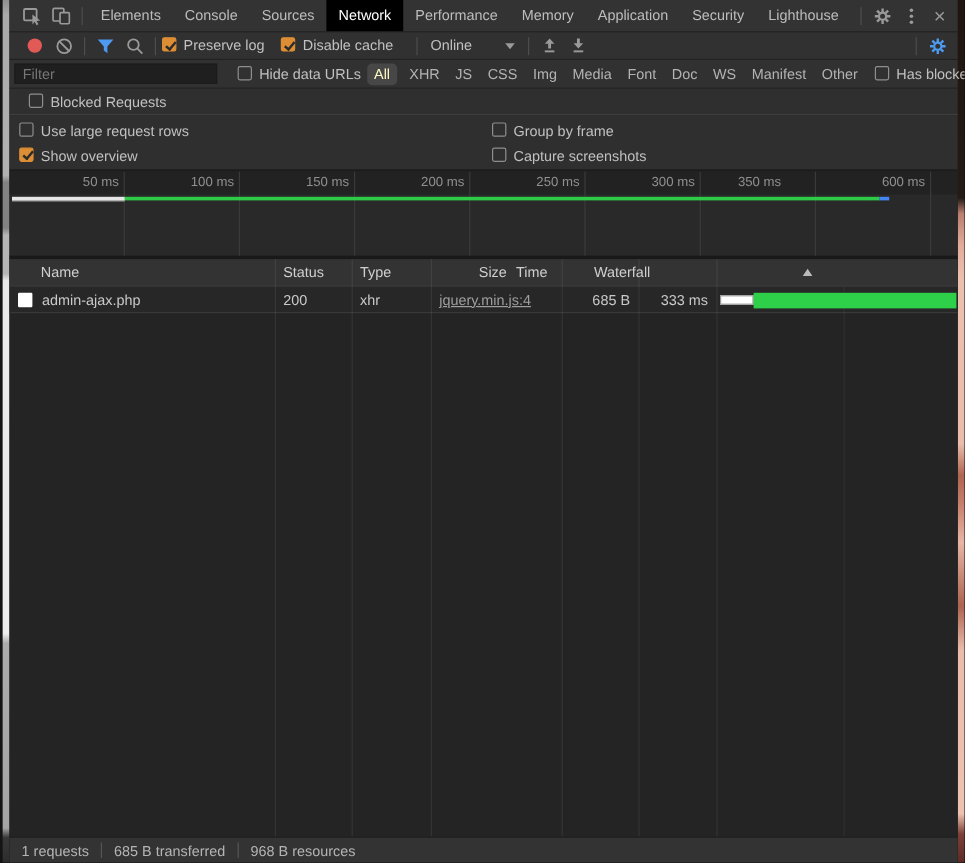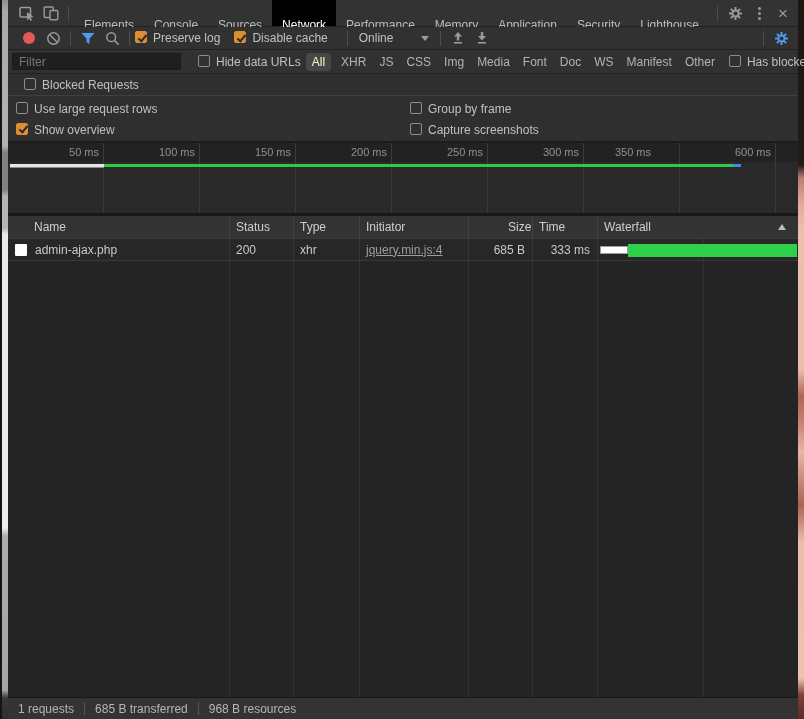--- a/index.html
+++ b/index.html
@@ -13,21 +13,21 @@
     background:linear-gradient(180deg,#8f8f8f 0px,#a9a9a9 12px,#b2b2b2 146px,#828282 152px,#828282 190px,#b5b5b5 196px,#b5b5b5 228px,#e9e9e9 234px,#ededed 528px,#ababab 536px,#a5a5a5 690px,#383838 698px,#2d2d2d 719px); }
   .page-right-strip { position:absolute; right:0; top:0; width:6px; height:719px;
     background:linear-gradient(180deg,#20150f 0px,#241a16 165px,#b97f70 178px,#e3ac9c 205px,#ecc0ae 232px,#e9bcab 370px,#b06552 396px,#c87e6d 420px,#e7b6a5 452px,#ad6351 505px,#e9bcab 542px,#eec2b0 678px,#7c4038 695px,#5d2b27 719px); }
 
   .devtools { position:absolute; left:8px; top:0; width:790px; height:719px; background:#242424; display:flex; flex-direction:column; color:#c0c0c0; }
 
   
   .tabbar { height:27px; flex:0 0 27px; background:#333; border-bottom:1px solid #212121; display:flex; align-items:center; padding-left:7px; }
   .icon-btn { display:flex; align-items:center; justify-content:center; width:24px; height:24px; cursor:pointer; }
   .vsep { width:1px; height:15px; background:#4d4d4d; margin:0 5px; flex:0 0 1px; }
-  .tab { padding:12px 10px; height:26px; line-height:26px; color:#bdbdbd; cursor:pointer; white-space:nowrap; }
+  .tab { padding:0 10px; height:26px; line-height:26px; color:#bdbdbd; cursor:pointer; white-space:nowrap; }
   .tab.active { background:#000; color:#fff; }
   .tabbar-right { margin-left:auto; display:flex; align-items:center; padding-right:3px; }
   .close-x { font-size:17px; color:#9a9a9a; line-height:1; }
   .kebab { display:flex; flex-direction:column; gap:2px; align-items:center; }
   .kebab i { width:3px; height:3px; border-radius:50%; background:#9a9a9a; }
 
   
   .toolbar { height:23px; flex:0 0 23px; background:#313131; border-bottom:1px solid #222; display:flex; align-items:center; padding-left:9px; }
   .record-dot { width:12px; height:12px; border-radius:50%; background:#e25a55; }
   .cb-group { display:flex; align-items:flex-start; gap:6px; margin-right:14px; cursor:pointer; white-space:nowrap; }
@@ -313,21 +313,20 @@
       <div class="col-sep" style="left:351px"></div>
       <div class="col-sep" style="left:460px"></div>
       <div class="col-sep" style="left:524px"></div>
       <div class="col-sep" style="left:589px"></div>
       <div class="wf-grid" style="left:695px"></div>
 
       <div class="thead">
         <span class="th name w-name">Name</span>
         <span class="th w-status">Status</span>
         <span class="th w-type">Type</span>
-        <span class="th w-init">Initiator</span>
         <span class="th w-size">Size</span>
         <span class="th w-time">Time</span>
         <span class="th wf w-wf">
           <span>Waterfall</span>
           <span class="sort-arrow"></span>
         </span>
       </div>
 
       <div class="trow">
         <span class="td name w-name">

